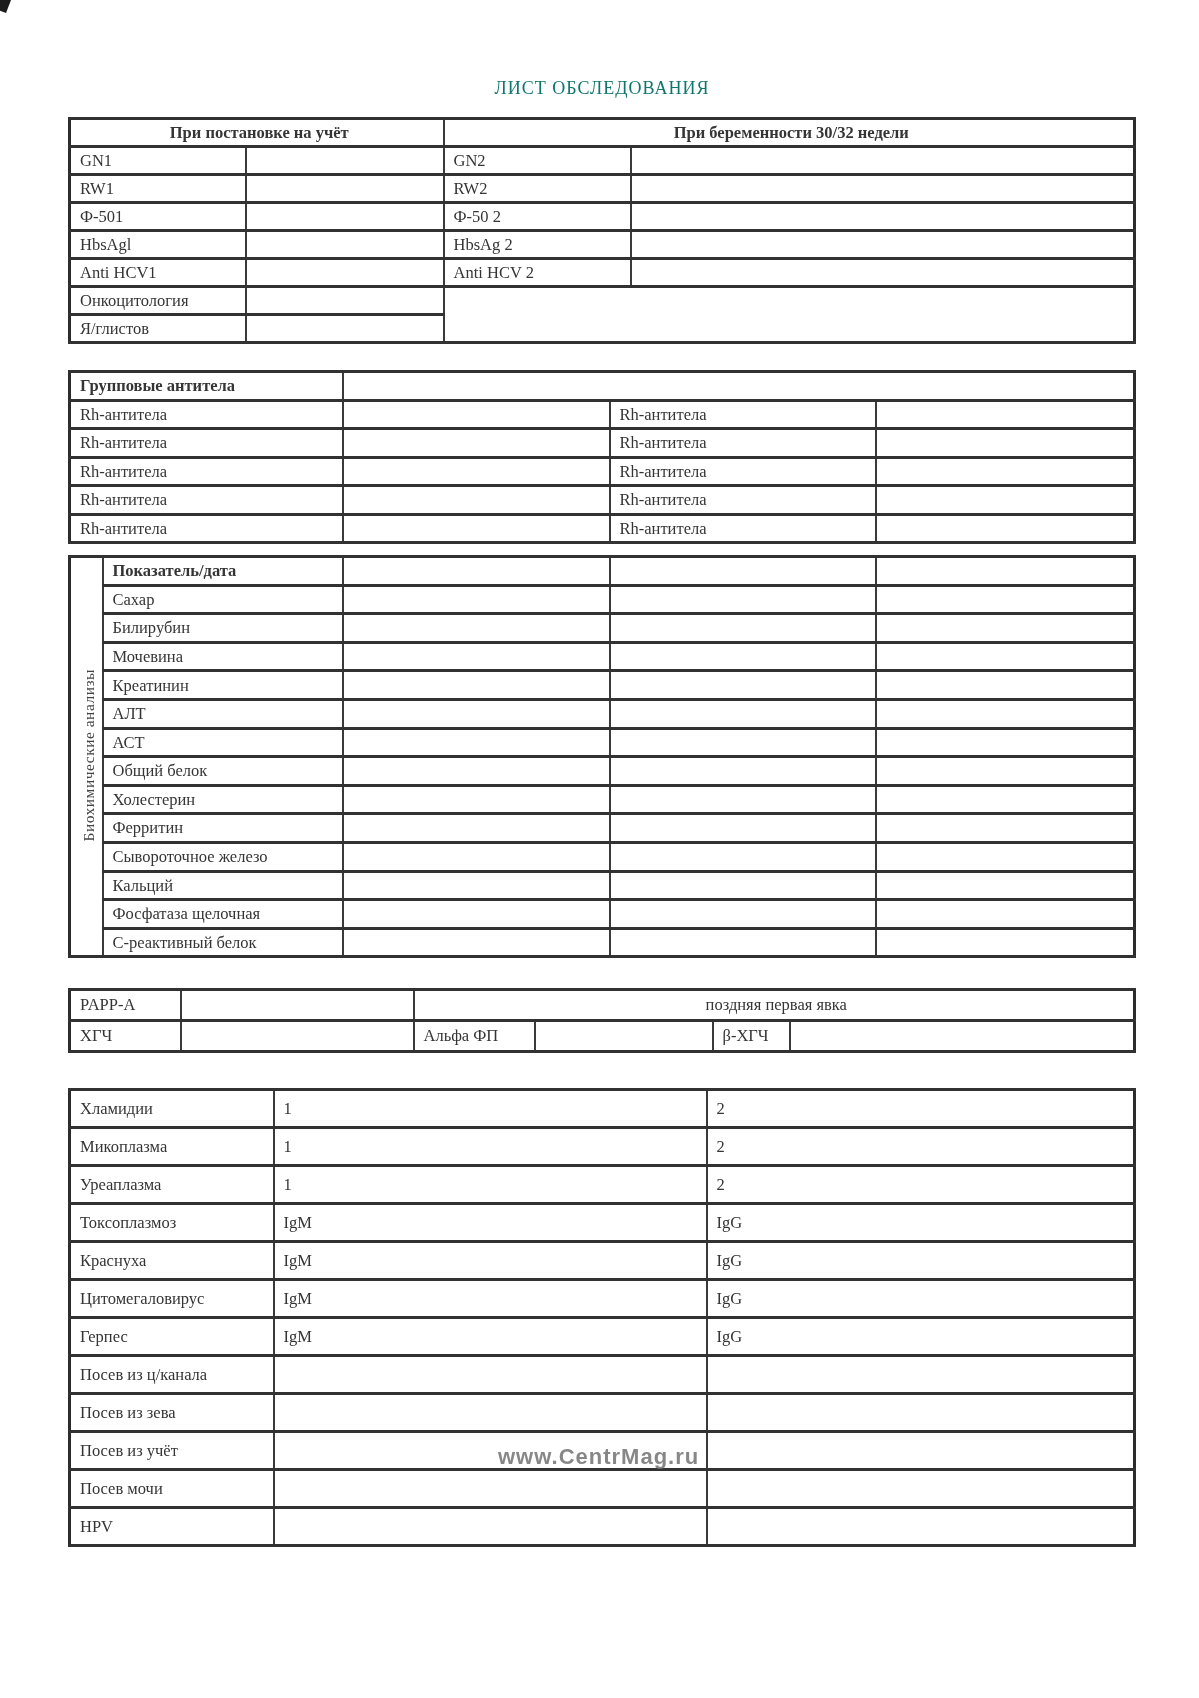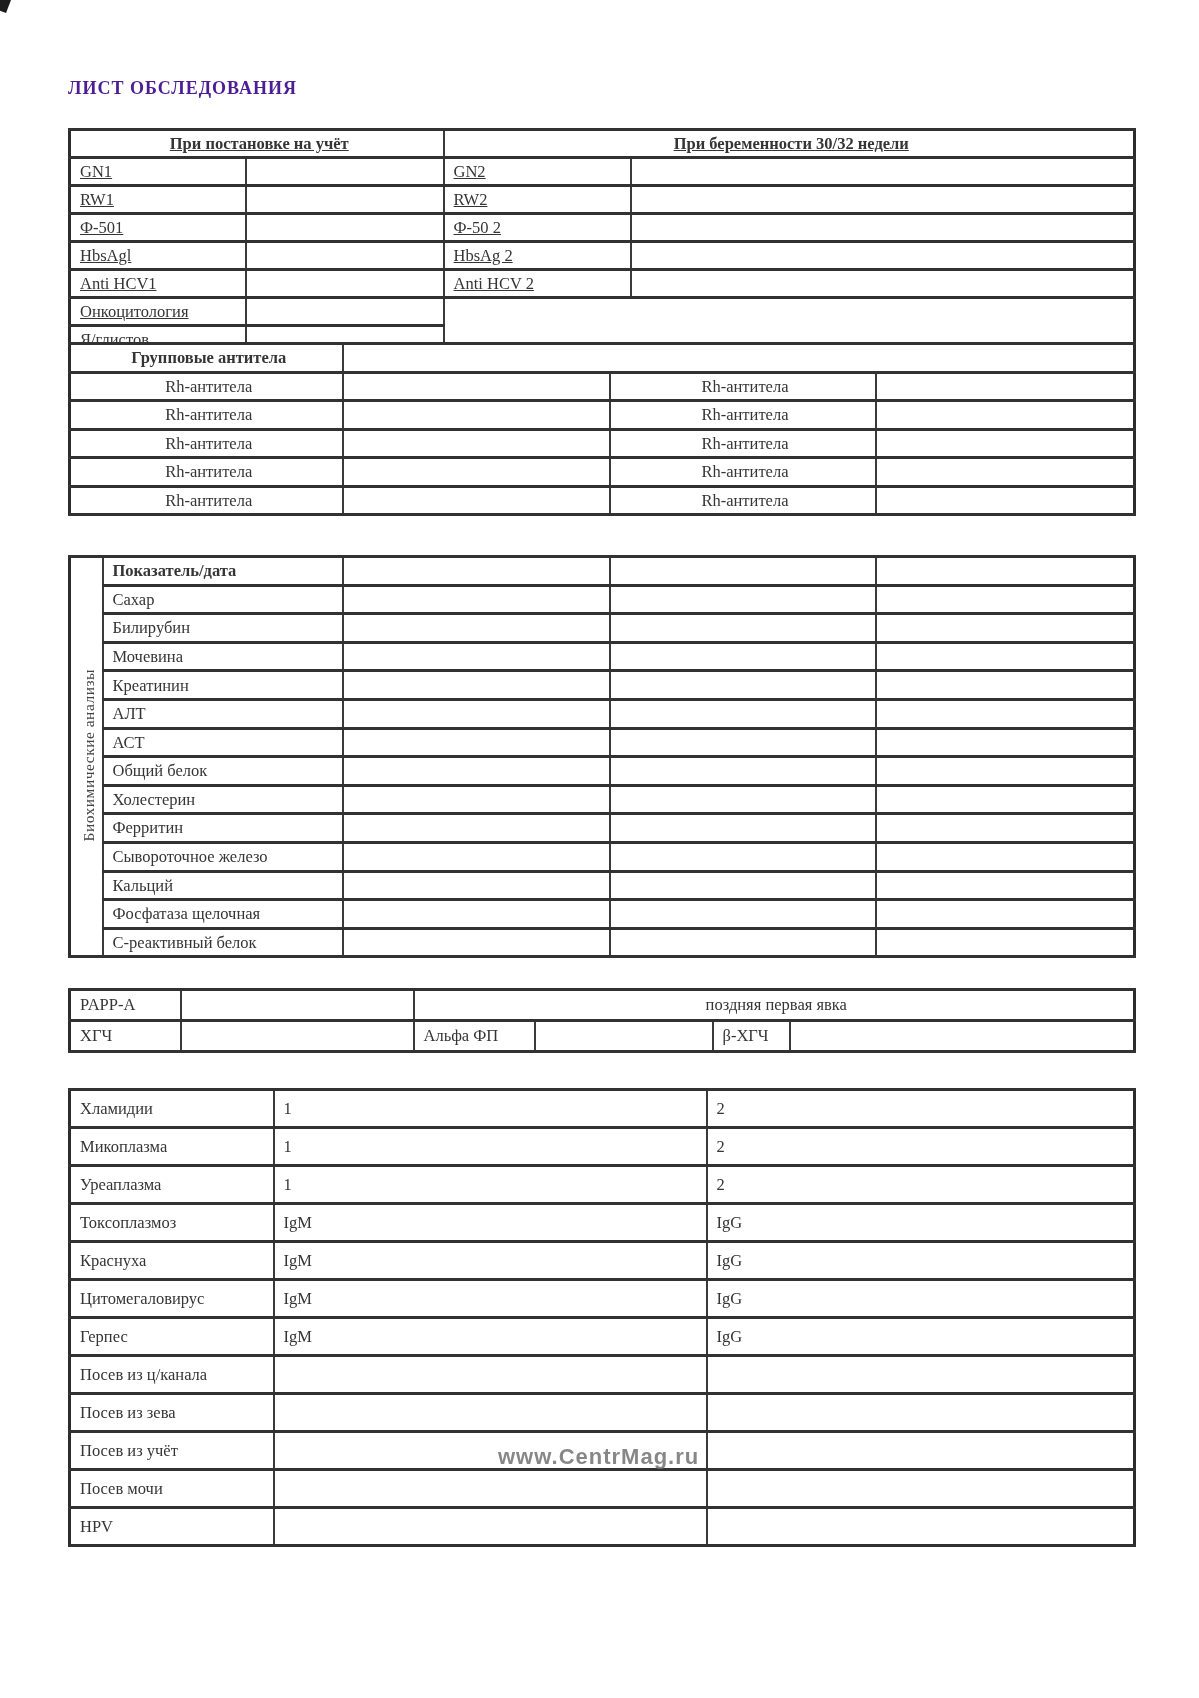--- a/index.html
+++ b/index.html
@@ -1,37 +1,37 @@
 <!DOCTYPE html>
 <html><head>
 <meta charset="utf-8">
 <style>
   html,body{margin:0;padding:0;}
   body{
     width:1199px;height:1698px;background:#ffffff;position:relative;
     font-family:"Liberation Serif", serif;color:#353535;overflow:hidden;
   }
   .page-title{
-    position:absolute;left:68px;top:78px;width:1068px;
-    font-weight:bold;font-size:18px;letter-spacing:1px;color:#4c1d95;
+    position:absolute;left:68px;top:78px;width:1068px;text-align:center;
+    font-weight:normal;font-size:18px;letter-spacing:1px;color:#0f766e;
   }
   table.t{
     position:absolute;left:68px;border-collapse:collapse;table-layout:fixed;
     width:1068px;border:3px solid #2c2c2c;background:#fff;
   }
   table.t td{
     border-left:2px solid #3a3a3a;border-right:2px solid #3a3a3a;
     border-top:3px solid #323232;border-bottom:3px solid #323232;
     padding:0 4px 0 9px;font-size:16.5px;line-height:1.05;
     overflow:hidden;white-space:nowrap;vertical-align:middle;color:#353535;
   }
   .bold{font-weight:bold;}
   .c{text-align:center;padding-left:4px;}
-  .t1{top:128px;text-decoration:underline;} .t1 tr{height:28px;}
-  .t2{top:342px;text-align:center;} .t2 tr{height:28.5px;}
+  .t1{top:117px;} .t1 tr{height:28px;}
+  .t2{top:370px;} .t2 tr{height:28.5px;}
   .t3{top:555px;} .t3 tr{height:28.6px;}
   .t4{top:968px;margin-top:20px;} .t4 tr{height:31px;}
   .t5{top:1088px;} .t5 tr{height:38px;}
   td.vcell{padding:0;text-align:center;}
   .vtext{
     display:inline-block;writing-mode:vertical-rl;transform:rotate(180deg);
     white-space:nowrap;font-size:15.5px;letter-spacing:0.5px;color:#444;
   }
   .watermark{
     position:absolute;left:498px;top:1444px;width:220px;

